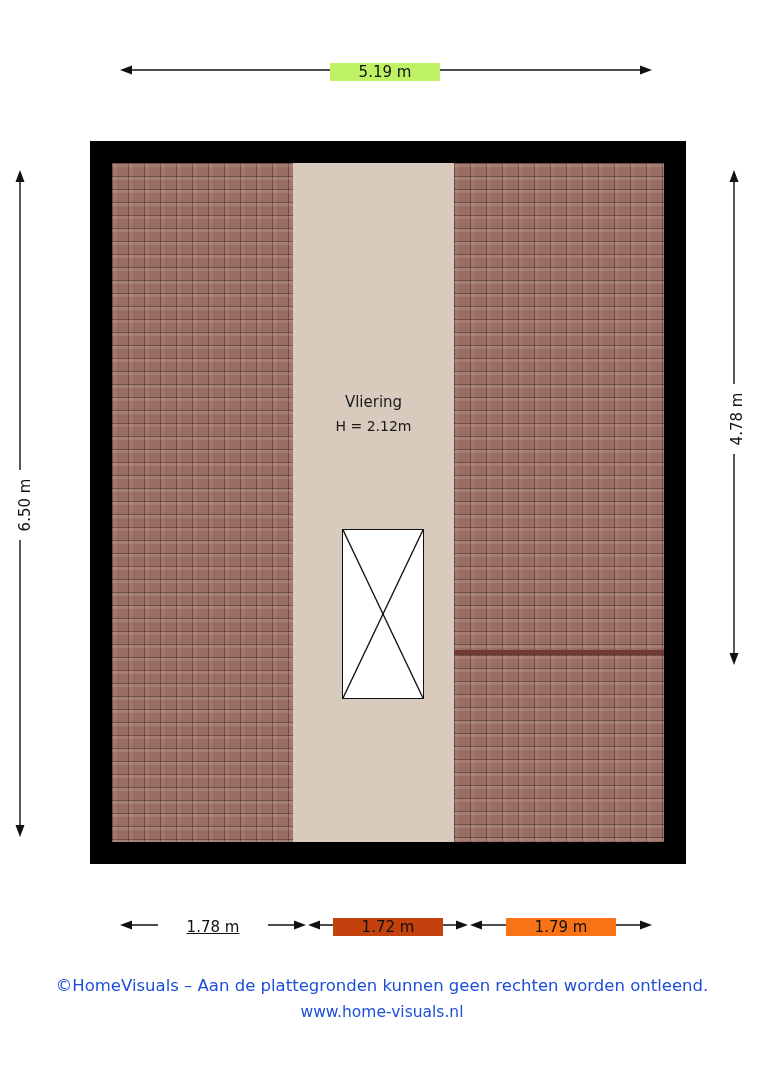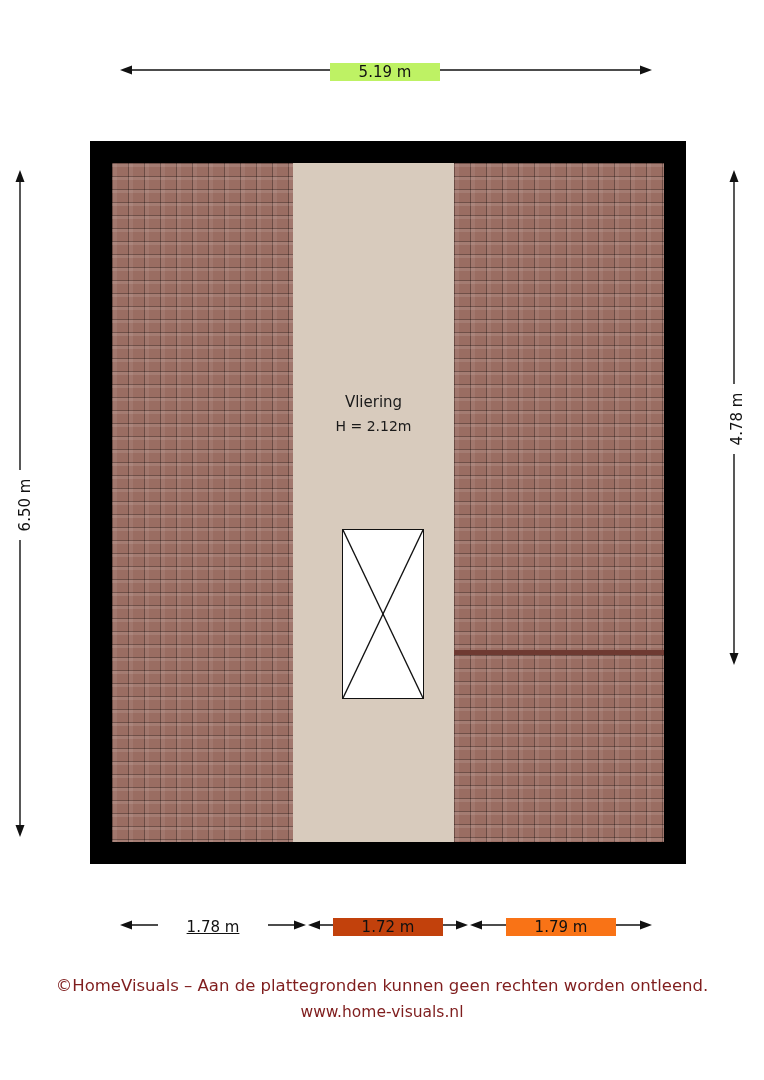--- a/index.html
+++ b/index.html
@@ -123,21 +123,21 @@
   .arrow-h svg, .arrow-v svg { display:block; }
 
   
   #footer {
     position: absolute;
     left: 0;
     top: 972px;
     width: 764px;
     text-align: center;
     font-size: 16.5px;
-    color: #7f1d1d;
+    color: #1d4ed8;
     line-height: 27px;
   }
   #footer .line2 { font-size: 15.5px; }
 </style>
 </head>
 <body>
 
 <div class="arrow-h" style="left:120px; top:63px; width:532px; height:14px;">
   <svg width="532" height="14" viewBox="0 0 532 14">
     <line x1="7" y1="7" x2="525" y2="7" stroke="#111" stroke-width="1.4"></line>

